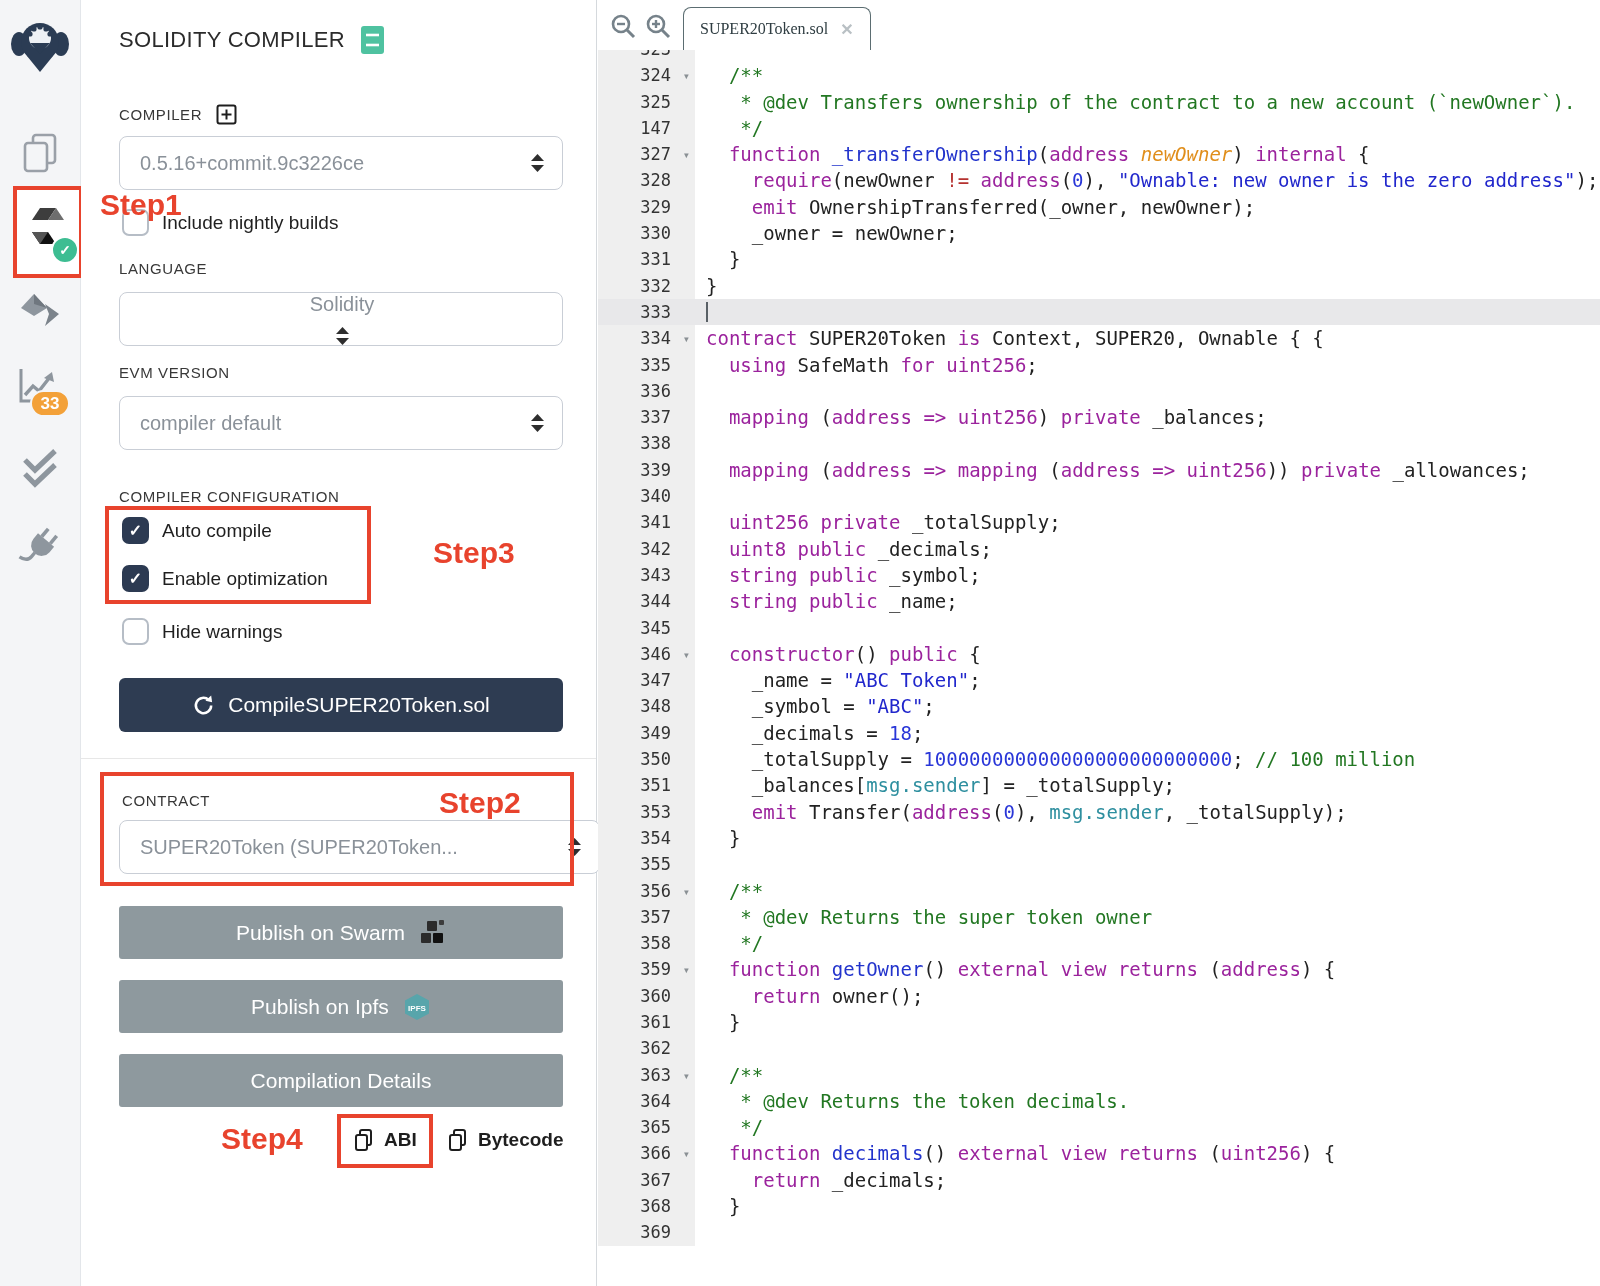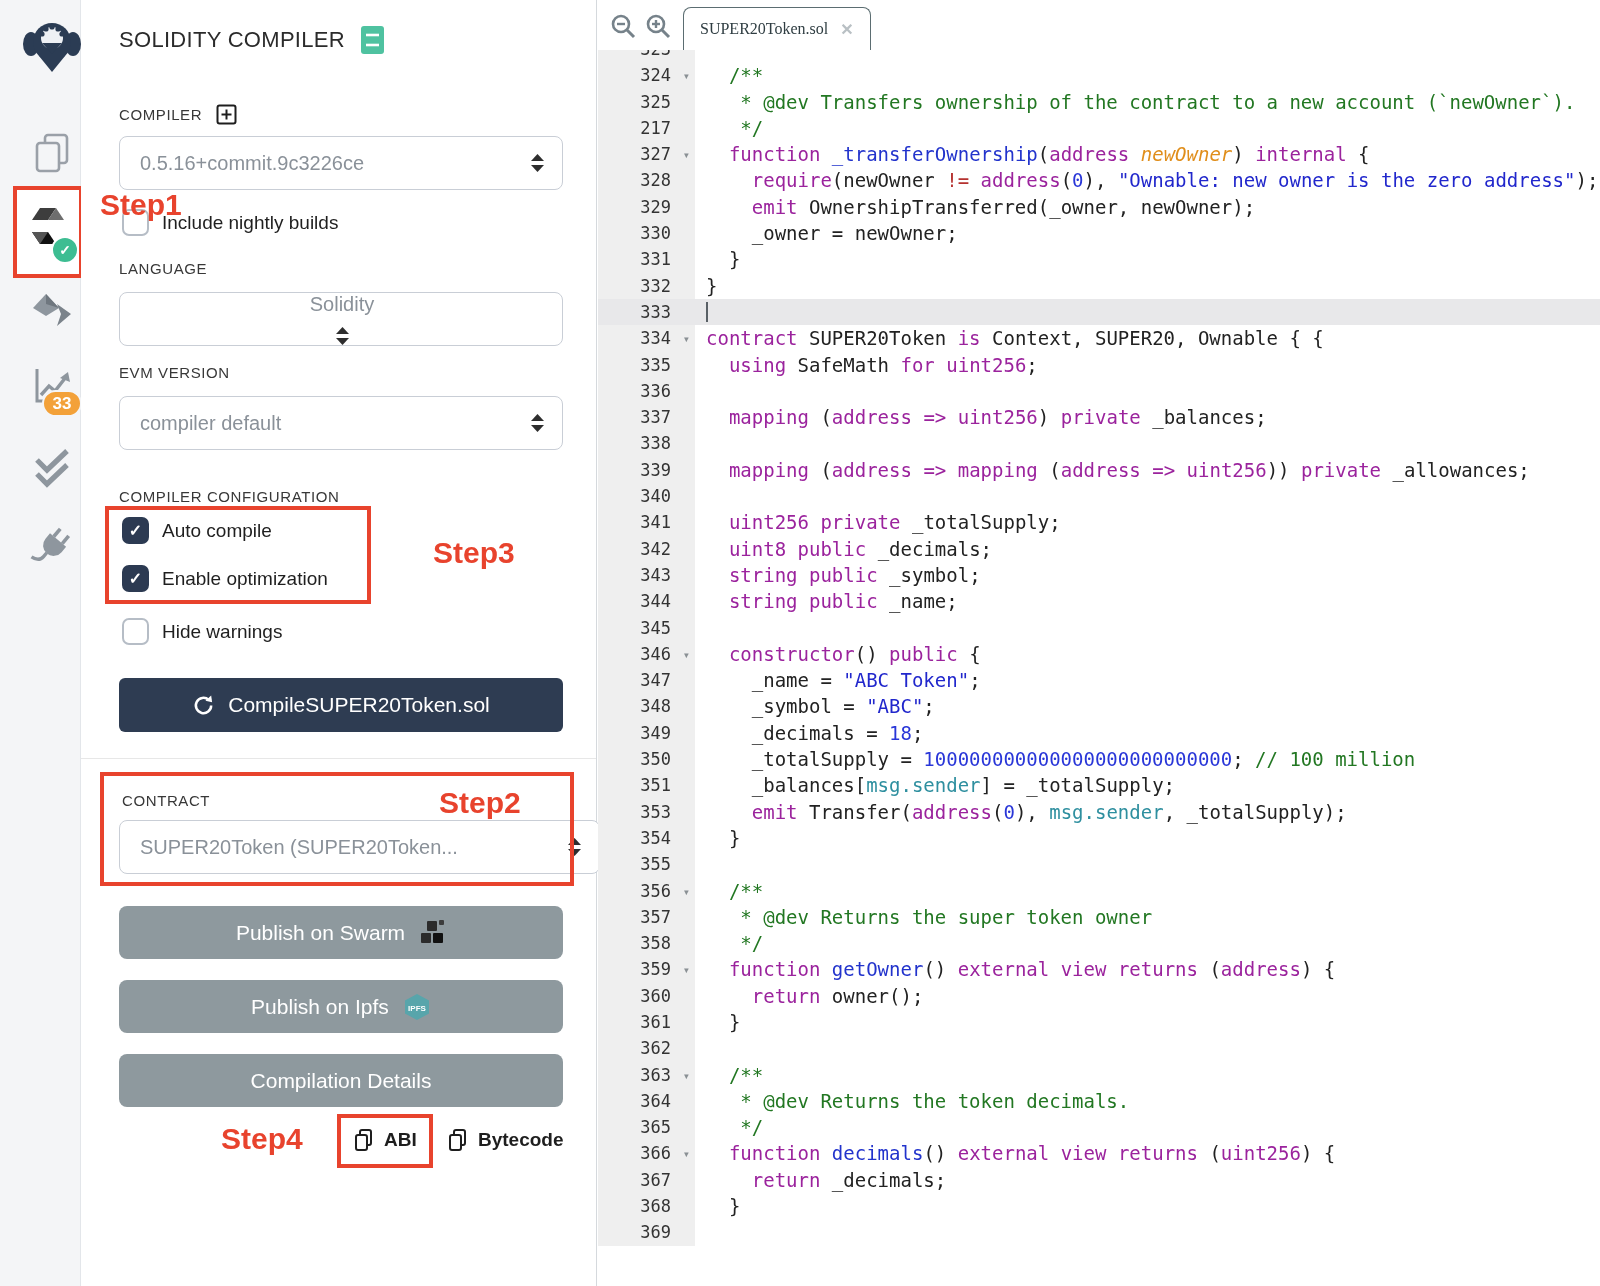--- a/index.html
+++ b/index.html
@@ -2,21 +2,21 @@
 <html><head>
 <meta charset="utf-8">
 <style>
   html,body{margin:0;padding:0;}
   body{width:1600px;height:1286px;position:relative;background:#fff;overflow:hidden;
        font-family:"Liberation Sans",sans-serif;}
 
   
   .iconbar{position:absolute;left:0;top:0;width:80px;height:1286px;background:#f4f5f7;
            border-right:1px solid #e3e6ea;}
-  .islot{position:absolute;left:12px;width:80px;display:flex;justify-content:center;text-align:right;}
+  .islot{position:absolute;left:0;width:80px;display:flex;justify-content:center;}
   .sol-box{position:absolute;left:13px;top:186px;width:70px;height:92px;border:4px solid #e8432d;
            background:#fff;display:flex;align-items:center;justify-content:center;box-sizing:border-box;}
   .sol-wrap{position:relative;width:44px;height:52px;}
   .badge{position:absolute;left:24px;top:26px;min-width:40px;height:27px;background:#f3a139;
          border:2px solid #f4f5f7;border-radius:15px;color:#fff;font-weight:bold;font-size:17px;
          display:flex;align-items:center;justify-content:center;padding:0 4px;box-sizing:border-box;}
   .chk-badge{position:absolute;right:-9px;bottom:-6px;width:24px;height:24px;border-radius:50%;
          background:#3dbd92;border:2px solid #fff;color:#fff;font-size:14px;font-weight:bold;
          display:flex;align-items:center;justify-content:center;}
 
@@ -30,21 +30,21 @@
   .select{position:absolute;left:38px;width:444px;height:54px;border:1px solid #c9ced6;
           border-radius:8px;background:#fff;display:flex;align-items:center;justify-content:space-between;
           padding:0 18px 0 20px;font-size:20px;color:#8a9199;box-sizing:border-box;}
   .checkrow{position:absolute;display:flex;align-items:center;gap:13px;font-size:19px;color:#1f1f1f;}
   .cb{width:27px;height:27px;border-radius:7px;border:2px solid #b6bdc6;background:#fff;
       box-sizing:border-box;display:flex;align-items:center;justify-content:center;flex:none;}
   .cb.checked{background:#2c3a52;border-color:#2c3a52;}
   .cb.checked::after{content:"✓";color:#fff;font-size:16px;font-weight:bold;}
   .btn-dark{position:absolute;left:38px;width:444px;height:54px;background:#2e3c52;border-radius:6px;
             color:#fff;font-size:21px;display:flex;align-items:center;justify-content:center;gap:13px;}
-  .btn-gray{position:absolute;left:38px;width:444px;height:53px;background:#8e999e;border-radius:8px;
+  .btn-gray{position:absolute;left:38px;width:444px;height:53px;background:#8e999e;border-radius:3px;
             color:#fff;font-size:21px;display:flex;align-items:center;justify-content:center;gap:14px;}
   .divider{position:absolute;left:0;top:758px;width:100%;height:1px;background:#e7e7e7;}
   .red-step{position:absolute;color:#e8432d;font-weight:bold;font-size:30px;z-index:5;pointer-events:none;}
   .red-box{position:absolute;border:4px solid #e8432d;box-sizing:border-box;z-index:4;}
   .copy-row{position:absolute;display:flex;align-items:center;gap:10px;font-size:19px;font-weight:bold;color:#1e1e1e;}
 
   
   .editor{position:absolute;left:598px;top:0;width:1002px;height:1286px;background:#fff;overflow:hidden;}
   .ed-toolbar{position:absolute;left:0;top:0;right:0;height:50px;background:#fff;z-index:3;}
   .zoomicons{position:absolute;left:12px;top:13px;display:flex;gap:9px;}
@@ -310,21 +310,21 @@
     <div class="tab">
       <span>SUPER20Token.sol</span>
       <span class="tab-close">✕</span>
     </div>
   </div>
   <div class="code-wrap">
     <div class="code-lines">
         <div class="row"><div class="gut">323</div><div class="codecell"></div></div>
         <div class="row"><div class="gut">324<span class="fold">▾</span></div><div class="codecell"><span class="tk-t">  </span><span class="tk-c">/**</span></div></div>
         <div class="row"><div class="gut">325</div><div class="codecell"><span class="tk-c">   * @dev Transfers ownership of the contract to a new account (`newOwner`).</span></div></div>
-        <div class="row"><div class="gut">217</div><div class="codecell"><span class="tk-c">   */</span></div></div>
+        <div class="row"><div class="gut">147</div><div class="codecell"><span class="tk-c">   */</span></div></div>
         <div class="row"><div class="gut">327<span class="fold">▾</span></div><div class="codecell"><span class="tk-t">  </span><span class="tk-k">function</span><span class="tk-t"> </span><span class="tk-f">_transferOwnership</span><span class="tk-t">(</span><span class="tk-k">address</span><span class="tk-t"> </span><span class="tk-o">newOwner</span><span class="tk-t">) </span><span class="tk-k">internal</span><span class="tk-t"> {</span></div></div>
         <div class="row"><div class="gut">328</div><div class="codecell"><span class="tk-t">    </span><span class="tk-k">require</span><span class="tk-t">(newOwner </span><span class="tk-r">!=</span><span class="tk-t"> </span><span class="tk-k">address</span><span class="tk-t">(</span><span class="tk-n">0</span><span class="tk-t">), </span><span class="tk-s">"Ownable: new owner is the zero address"</span><span class="tk-t">);</span></div></div>
         <div class="row"><div class="gut">329</div><div class="codecell"><span class="tk-t">    </span><span class="tk-k">emit</span><span class="tk-t"> OwnershipTransferred(_owner, newOwner);</span></div></div>
         <div class="row"><div class="gut">330</div><div class="codecell"><span class="tk-t">    _owner = newOwner;</span></div></div>
         <div class="row"><div class="gut">331</div><div class="codecell"><span class="tk-t">  }</span></div></div>
         <div class="row"><div class="gut">332</div><div class="codecell"><span class="tk-t">}</span></div></div>
         <div class="row active"><div class="gut">333</div><div class="codecell"><span class="cursor"></span></div></div>
         <div class="row"><div class="gut">334<span class="fold">▾</span></div><div class="codecell"><span class="tk-k">contract</span><span class="tk-t"> SUPER20Token </span><span class="tk-k">is</span><span class="tk-t"> Context, SUPER20, Ownable { {</span></div></div>
         <div class="row"><div class="gut">335</div><div class="codecell"><span class="tk-t">  </span><span class="tk-k">using</span><span class="tk-t"> SafeMath </span><span class="tk-k">for</span><span class="tk-t"> </span><span class="tk-k">uint256</span><span class="tk-t">;</span></div></div>
         <div class="row"><div class="gut">336</div><div class="codecell"></div></div>

